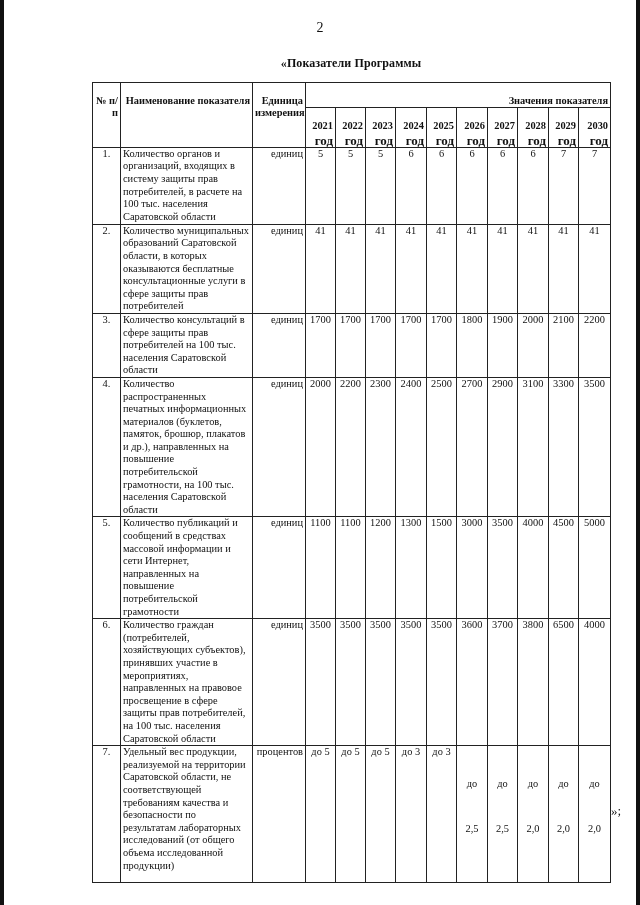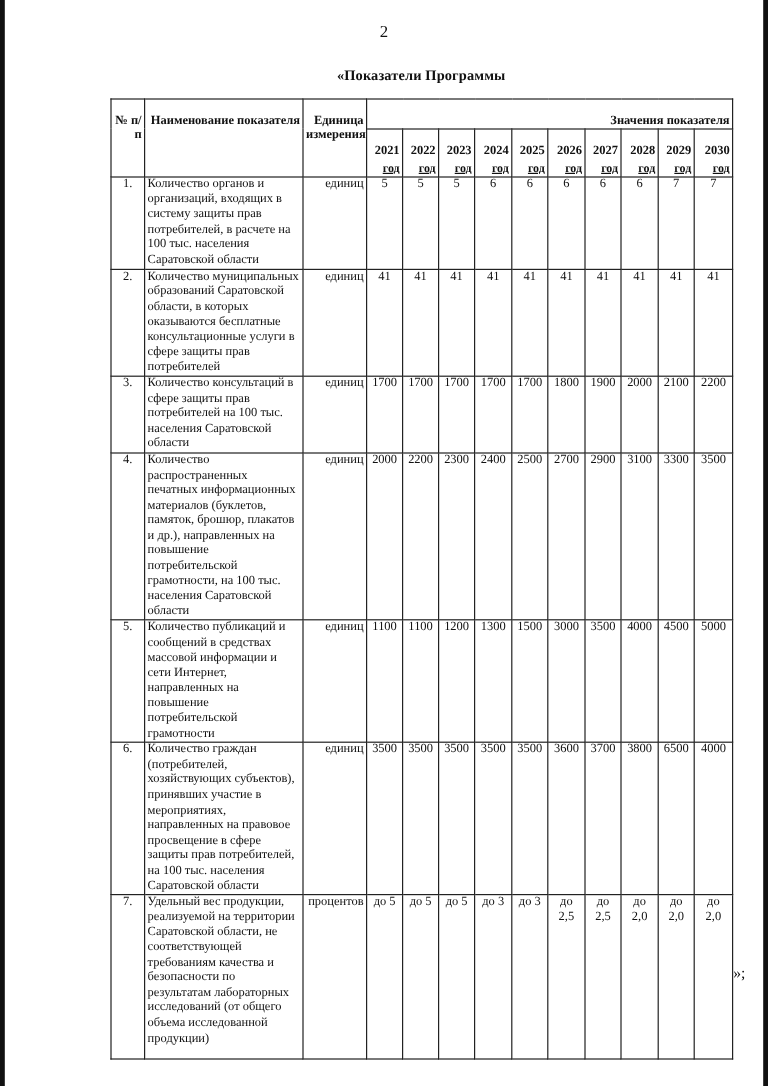--- a/index.html
+++ b/index.html
@@ -13,29 +13,29 @@
     .page-number { position: absolute; top: 20px; left: 0; width: 640px; text-align: center; font-size: 14px; }
     .doc-title { position: absolute; top: 56px; left: 92px; width: 518px; text-align: center; font-size: 12px; font-weight: bold; letter-spacing: 0.1px; }
     table.ind {
       position: absolute; left: 92px; top: 82px; width: 518px;
       border-collapse: collapse; table-layout: fixed; font-size: 10.4px; line-height: 12.6px;
     }
     table.ind td, table.ind th { border: 1px solid #222; padding: 0 2px; vertical-align: top; }
     table.ind th { font-weight: bold; text-align: right; padding-top: 12px; font-size: 10.4px; line-height: 11.6px; }
     th.year { padding: 1px 0 0 0; }
     th.year .yr-num { display: block; }
-    th.year .yr-word { display: block; font-size: 10px; margin-top: 4px; text-decoration: underline; }
+    th.year .yr-word { display: block; font-size: 13px; margin-top: 4px; }
     td.num { text-align: center; padding-top: 2px; }
     td.name { padding-left: 5px; padding-top: 1px; }
     td.unit { text-align: right; padding-top: 2px; }
     td.val { text-align: center; padding: 2px 0 0 0; }
     tr.r1 { height: 77px; } tr.r2 { height: 87px; } tr.r3 { height: 61px; }
     tr.r4 { height: 127px; } tr.r5 { height: 86px; } tr.r6 { height: 127px; } tr.r7 { height: 137px; }
     .closing { position: absolute; left: 611px; top: 803px; font-size: 13px; }
-    .cond { display: block; }
+    .cond { display: block; margin-top: 32px; }
   </style>
 </head>
 <body>
 
 <div class="edge-left"></div>
 <div class="edge-right"></div>
 
 <div class="page-number">2</div>
 <div class="doc-title">«Показатели Программы</div>
 

